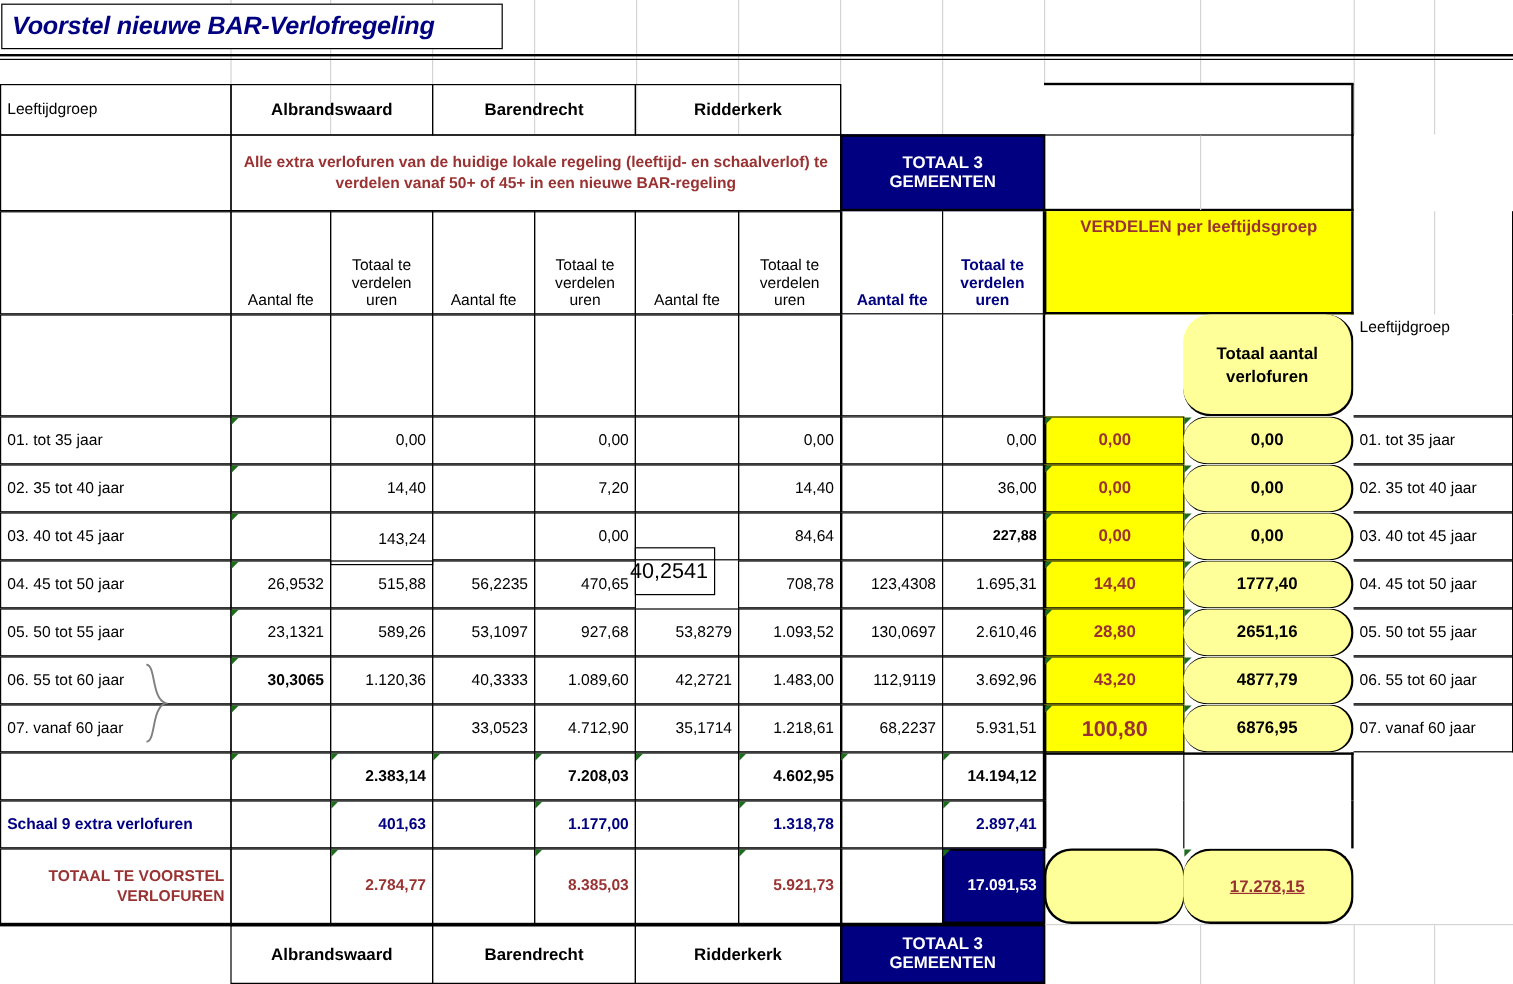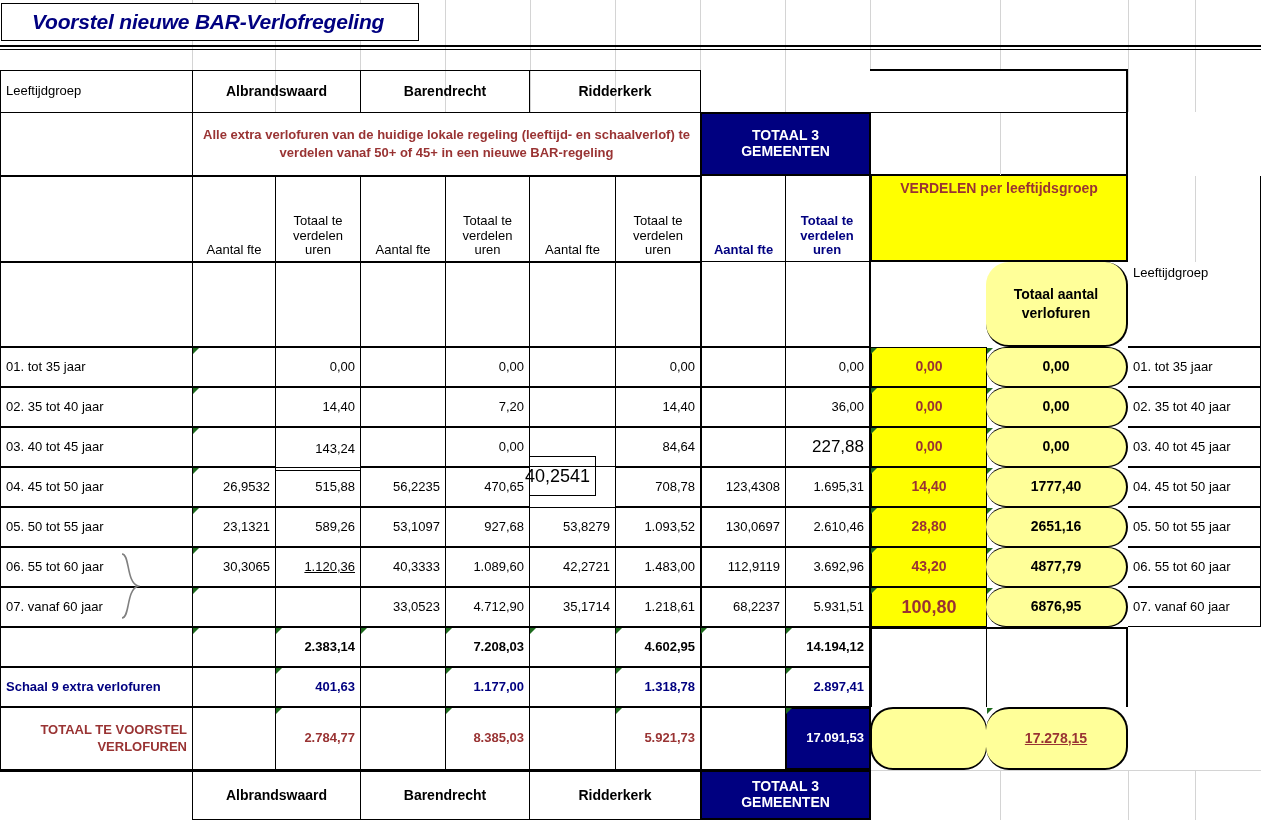--- a/index.html
+++ b/index.html
@@ -51,21 +51,21 @@
 
   
   .cmt{
     position:absolute;width:0;height:0;
     border-top:6px solid #1E6B1E;
     border-right:6px solid transparent;
   }
   
   #title{
     position:absolute;left:1px;top:3px;width:418px;height:38px;
-    display:flex;align-items:center;padding-left:30px;
+    display:flex;align-items:center;padding-left:8px;
     box-sizing:border-box;
     font-size:21px;font-weight:bold;font-style:italic;
     color:#000080;
     border:1px solid #000;
     background:#ffffff;
     letter-spacing:-0.2px;
   }
   
   #brace{position:absolute;left:120px;top:552px;width:20px;height:68px;}
 </style>
@@ -180,21 +180,21 @@
       <span class="cmt" style="left: 871px; top: 388px;"></span>
       <span class="cmt" style="left: 987px; top: 388px;"></span>
       <div class="c mid lft" style="left: 0px; top: 427px; width: 193px; height: 40px; font-size: 13px; border: 1px solid rgb(0, 0, 0);">03. 40 tot 45 jaar</div>
       <div class="c mid rgt" style="left: 192px; top: 427px; width: 84px; height: 40px; font-size: 13px; border: 1px solid rgb(0, 0, 0);"></div>
       <div class="c mid rgt" style="left: 275px; top: 427px; width: 86px; height: 44px; font-size: 13px; border: 1px solid rgb(0, 0, 0);">143,24</div>
       <div class="c mid rgt" style="left: 360px; top: 427px; width: 86px; height: 40px; font-size: 13px; border: 1px solid rgb(0, 0, 0);"></div>
       <div class="c mid rgt" style="left: 445px; top: 427px; width: 85px; height: 40px; font-size: 13px; border: 1px solid rgb(0, 0, 0);">0,00</div>
       <div class="c mid rgt" style="left: 529px; top: 427px; width: 87px; height: 40px; font-size: 13px; border: 1px solid rgb(0, 0, 0);"></div>
       <div class="c mid rgt" style="left: 615px; top: 427px; width: 86px; height: 40px; font-size: 13px; border: 1px solid rgb(0, 0, 0);">84,64</div>
       <div class="c mid rgt" style="left: 700px; top: 427px; width: 86px; height: 40px; font-size: 13px; border-width: 1px 1px 1px 2px; border-style: solid; border-color: rgb(0, 0, 0);"></div>
-      <div class="c mid rgt" style="left: 785px; top: 427px; width: 86px; height: 40px; font-size: 17px; border-right: 2px solid rgb(0, 0, 0); border-top: 1px solid rgb(0, 0, 0); border-bottom: 1px solid rgb(0, 0, 0);">227,88</div>
+      <div class="c mid rgt" style="left: 785px; top: 427px; width: 86px; height: 40px; font-size: 12px; border-right: 2px solid rgb(0, 0, 0); border-top: 1px solid rgb(0, 0, 0); border-bottom: 1px solid rgb(0, 0, 0); font-weight: bold;">227,88</div>
       <div class="c mid ctr b darkred yellow" style="left: 870px; top: 427px; width: 117px; height: 40px; font-size: 14px; border-width: 1px 1px 1px 2px; border-style: solid; border-color: rgb(0, 0, 0);">0,00</div>
       <div class="c mid ctr b lyellow" style="left: 986px; top: 427px; width: 142px; height: 40px; font-size: 14px; border-right: 2px solid rgb(0, 0, 0); border-top: 1px solid rgb(0, 0, 0); border-bottom: 1px solid rgb(0, 0, 0);">0,00</div>
       <div class="c mid lft" style="left: 1128px; top: 427px; width: 133px; height: 40px; font-size: 13px; border-top: 1px solid rgb(0, 0, 0); border-right: 1px solid rgb(0, 0, 0); border-bottom: 1px solid rgb(0, 0, 0); border-image: initial; border-left: none;">03. 40 tot 45 jaar</div>
       <span class="cmt" style="left: 193px; top: 428px;"></span>
       <span class="cmt" style="left: 871px; top: 428px;"></span>
       <span class="cmt" style="left: 987px; top: 428px;"></span>
       <div class="c mid lft" style="left: 0px; top: 467px; width: 193px; height: 40px; font-size: 13px; border: 1px solid rgb(0, 0, 0);">04. 45 tot 50 jaar</div>
       <div class="c mid rgt" style="left: 192px; top: 467px; width: 84px; height: 40px; font-size: 13px; border: 1px solid rgb(0, 0, 0);">26,9532</div>
       <div class="c mid rgt" style="left: 275px; top: 467px; width: 86px; height: 40px; font-size: 13px; border: 1px solid rgb(0, 0, 0);">515,88</div>
       <div class="c mid rgt" style="left: 360px; top: 467px; width: 86px; height: 40px; font-size: 13px; border: 1px solid rgb(0, 0, 0);">56,2235</div>
@@ -218,22 +218,22 @@
       <div class="c mid rgt" style="left: 615px; top: 507px; width: 86px; height: 40px; font-size: 13px; border: 1px solid rgb(0, 0, 0);">1.093,52</div>
       <div class="c mid rgt" style="left: 700px; top: 507px; width: 86px; height: 40px; font-size: 13px; border-width: 1px 1px 1px 2px; border-style: solid; border-color: rgb(0, 0, 0);">130,0697</div>
       <div class="c mid rgt" style="left: 785px; top: 507px; width: 86px; height: 40px; font-size: 13px; border-right: 2px solid rgb(0, 0, 0); border-top: 1px solid rgb(0, 0, 0); border-bottom: 1px solid rgb(0, 0, 0);">2.610,46</div>
       <div class="c mid ctr b darkred yellow" style="left: 870px; top: 507px; width: 117px; height: 40px; font-size: 14px; border-width: 1px 1px 1px 2px; border-style: solid; border-color: rgb(0, 0, 0);">28,80</div>
       <div class="c mid ctr b lyellow" style="left: 986px; top: 507px; width: 142px; height: 40px; font-size: 14px; border-right: 2px solid rgb(0, 0, 0); border-top: 1px solid rgb(0, 0, 0); border-bottom: 1px solid rgb(0, 0, 0);">2651,16</div>
       <div class="c mid lft" style="left: 1128px; top: 507px; width: 133px; height: 40px; font-size: 13px; border-top: 1px solid rgb(0, 0, 0); border-right: 1px solid rgb(0, 0, 0); border-bottom: 1px solid rgb(0, 0, 0); border-image: initial; border-left: none;">05. 50 tot 55 jaar</div>
       <span class="cmt" style="left: 193px; top: 508px;"></span>
       <span class="cmt" style="left: 871px; top: 508px;"></span>
       <span class="cmt" style="left: 987px; top: 508px;"></span>
       <div class="c mid lft" style="left: 0px; top: 547px; width: 193px; height: 40px; font-size: 13px; border: 1px solid rgb(0, 0, 0);">06. 55 tot 60 jaar</div>
-      <div class="c mid rgt" style="left: 192px; top: 547px; width: 84px; height: 40px; font-size: 13px; border: 1px solid rgb(0, 0, 0);">30,3065</div>
-      <div class="c mid rgt" style="left: 275px; top: 547px; width: 86px; height: 40px; font-size: 13px; border: 1px solid rgb(0, 0, 0); text-decoration: underline;">1.120,36</div>
+      <div class="c mid rgt" style="left: 192px; top: 547px; width: 84px; height: 40px; font-size: 13px; border: 1px solid rgb(0, 0, 0); font-weight: bold;">30,3065</div>
+      <div class="c mid rgt" style="left: 275px; top: 547px; width: 86px; height: 40px; font-size: 13px; border: 1px solid rgb(0, 0, 0);">1.120,36</div>
       <div class="c mid rgt" style="left: 360px; top: 547px; width: 86px; height: 40px; font-size: 13px; border: 1px solid rgb(0, 0, 0);">40,3333</div>
       <div class="c mid rgt" style="left: 445px; top: 547px; width: 85px; height: 40px; font-size: 13px; border: 1px solid rgb(0, 0, 0);">1.089,60</div>
       <div class="c mid rgt" style="left: 529px; top: 547px; width: 87px; height: 40px; font-size: 13px; border: 1px solid rgb(0, 0, 0);">42,2721</div>
       <div class="c mid rgt" style="left: 615px; top: 547px; width: 86px; height: 40px; font-size: 13px; border: 1px solid rgb(0, 0, 0);">1.483,00</div>
       <div class="c mid rgt" style="left: 700px; top: 547px; width: 86px; height: 40px; font-size: 13px; border-width: 1px 1px 1px 2px; border-style: solid; border-color: rgb(0, 0, 0);">112,9119</div>
       <div class="c mid rgt" style="left: 785px; top: 547px; width: 86px; height: 40px; font-size: 13px; border-right: 2px solid rgb(0, 0, 0); border-top: 1px solid rgb(0, 0, 0); border-bottom: 1px solid rgb(0, 0, 0);">3.692,96</div>
       <div class="c mid ctr b darkred yellow" style="left: 870px; top: 547px; width: 117px; height: 40px; font-size: 14px; border-width: 1px 1px 1px 2px; border-style: solid; border-color: rgb(0, 0, 0);">43,20</div>
       <div class="c mid ctr b lyellow" style="left: 986px; top: 547px; width: 142px; height: 40px; font-size: 14px; border-right: 2px solid rgb(0, 0, 0); border-top: 1px solid rgb(0, 0, 0); border-bottom: 1px solid rgb(0, 0, 0);">4877,79</div>
       <div class="c mid lft" style="left: 1128px; top: 547px; width: 133px; height: 40px; font-size: 13px; border-top: 1px solid rgb(0, 0, 0); border-right: 1px solid rgb(0, 0, 0); border-bottom: 1px solid rgb(0, 0, 0); border-image: initial; border-left: none;">06. 55 tot 60 jaar</div>
       <span class="cmt" style="left: 193px; top: 548px;"></span>

